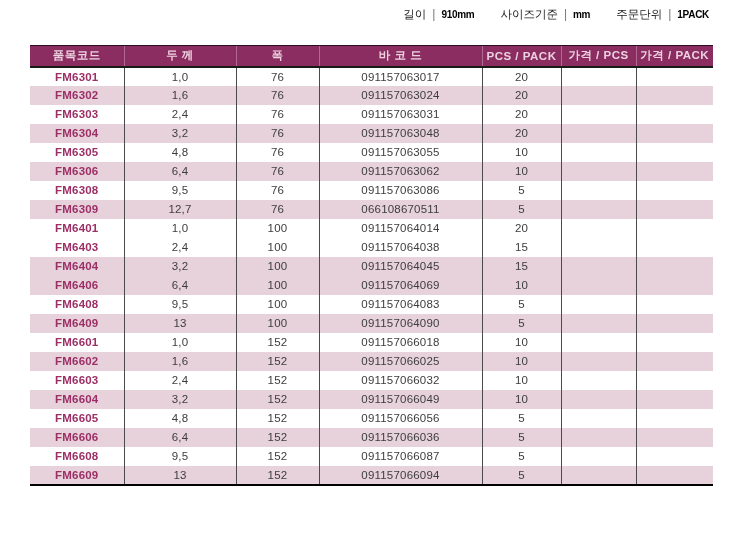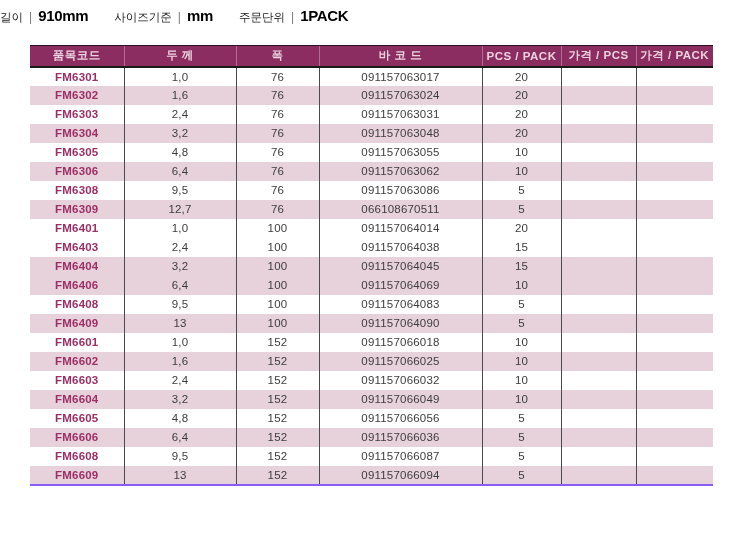--- a/index.html
+++ b/index.html
@@ -16,38 +16,39 @@
     background:#ffffff;
     font-family:"Liberation Sans","DejaVu Sans",sans-serif;
     color:var(--cell-text);
     overflow:hidden;
   }
   .page{width:744px;height:535px;padding:7px 0 0 0;}
 
   
   .info-bar{
     display:flex;
+    justify-content:flex-end;
     align-items:baseline;
     gap:26px;
-    padding-right:18px;
+    padding-right:35px;
     height:22px;
     margin-bottom:7px;
   }
   .info-item{display:flex;align-items:baseline;gap:6px;white-space:nowrap;}
   .info-label{font-size:11.5px;color:#1a1a1a;}
   .info-sep{font-size:12px;color:#777;}
-  .info-value{font-size:15px;font-weight:bold;color:#000;letter-spacing:-0.3px;}
+  .info-value{font-size:10px;font-weight:bold;color:#000;letter-spacing:-0.3px;}
 
   
   table{
     border-collapse:collapse;
     table-layout:fixed;
     margin-left:30px;
     width:683px;
-    border-bottom:2px solid #8b5cf6;
+    border-bottom:2px solid #000000;
     margin-top:16px;
   }
   thead th{
     background:var(--header-bg);
     color:var(--header-text);
     font-size:11.5px;
     font-weight:bold;
     height:21px;
     border-top:1px solid #2a0d1e;
     border-bottom:2px solid #1a1a1a;

